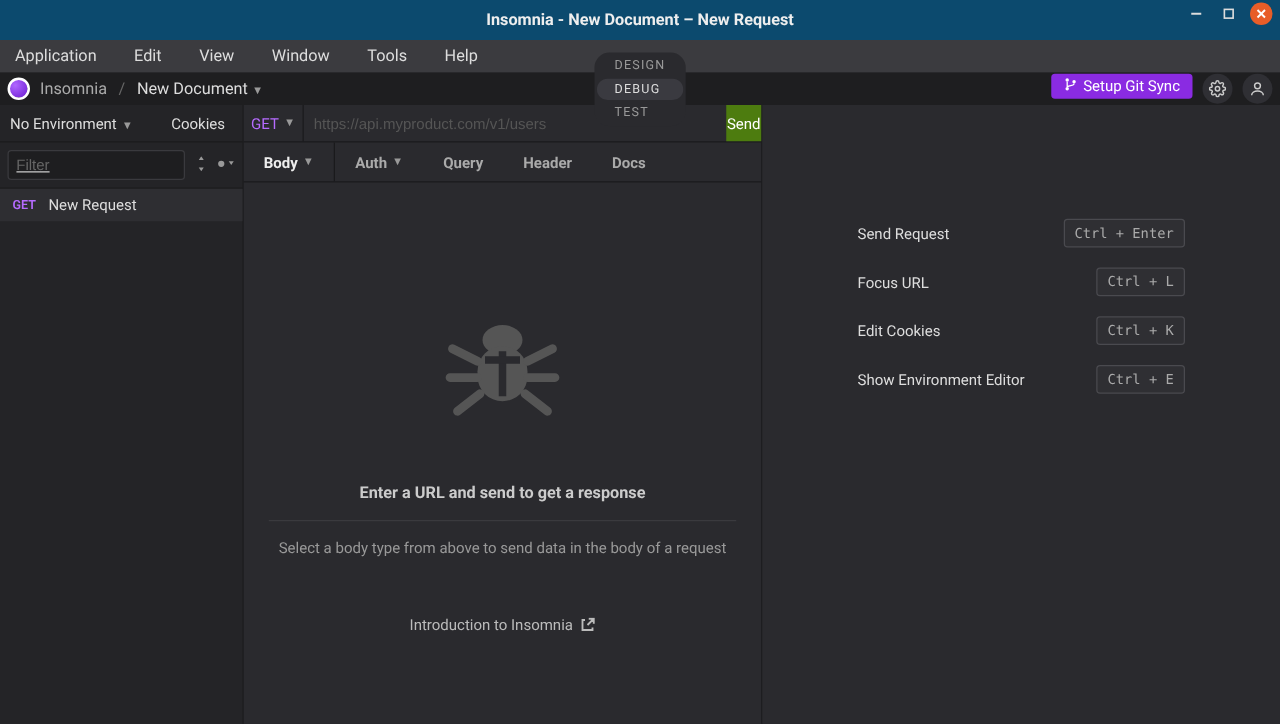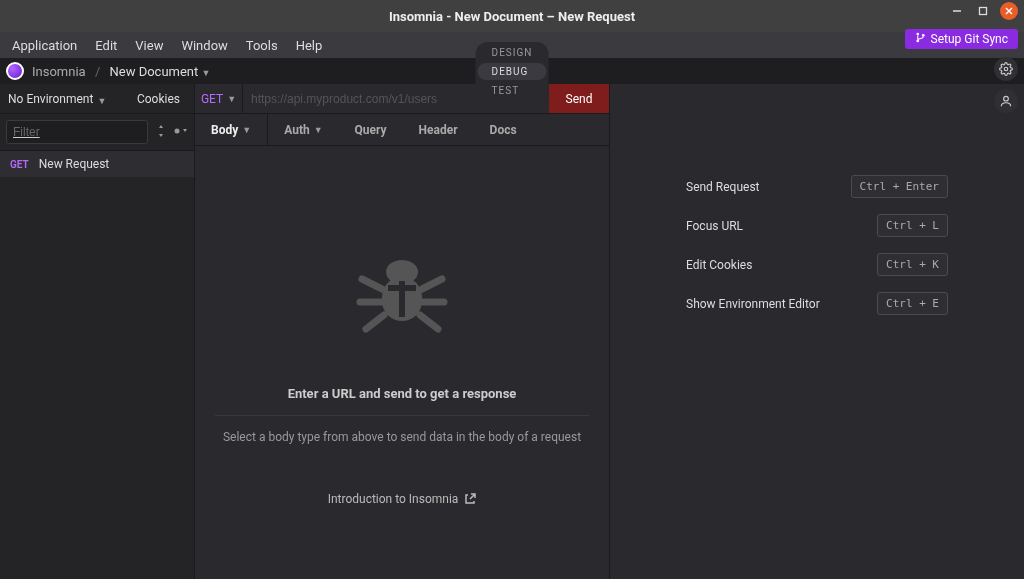--- a/index.html
+++ b/index.html
@@ -9,21 +9,21 @@
   color: #ccc;
   width: 1024px;
   height: 579px;
   overflow: hidden;
   font-size: 13px;
 }
 
 
 .titlebar {
   height: 32px;
-  background: #404040;
+  background: #0c4a6e;
   display: flex;
   align-items: center;
   position: relative;
 }
 .title {
   color: #eee;
   font-weight: bold;
   font-size: 13px;
   width: 100%;
   text-align: center;
@@ -43,21 +43,21 @@
 }
 .win-close { background: #e85d28; color: #fff; }
 
 
 .menubar {
   height: 26px;
   background: #3b3b3f;
   display: flex;
   align-items: center;
   padding: 0 4px;
-  gap: 2px;
+  gap: 14px;
 }
 .menu-item {
   padding: 4px 8px;
   color: #ddd;
   font-size: 13px;
 }
 
 
 .appheader {
   height: 26px;
@@ -97,23 +97,22 @@
   padding: 3px 14px;
   border-radius: 10px;
 }
 .mode-tab.active {
   background: #3a3a40;
   color: #ddd;
 }
 .header-right {
   margin-left: auto;
   display: flex;
-  align-items: flex-end;
+  align-items: flex-start;
   gap: 8px;
-  flex-direction: column;
 }
 .git-sync {
   background: #8a2be2;
   color: #fff;
   font-size: 12px;
   padding: 3px 10px;
   border-radius: 3px;
   display: flex;
   align-items: center;
   gap: 5px;
@@ -221,22 +220,22 @@
 .url-input {
   flex: 1;
   background: transparent;
   border: none;
   padding: 0 8px;
   color: #ccc;
   font-size: 12px;
 }
 .url-input::placeholder { color: #555; }
 .send-btn {
-  width: 60px;
-  background: #7f1d1d;
+  width: 28px;
+  background: #4d7c0f;
   color: #fff;
   font-size: 12px;
   display: flex; align-items: center; justify-content: center;
 }
 .req-tabs {
   height: 32px;
   display: flex;
   align-items: center;
   border-bottom: 1px solid #1a1a1c;
 }

